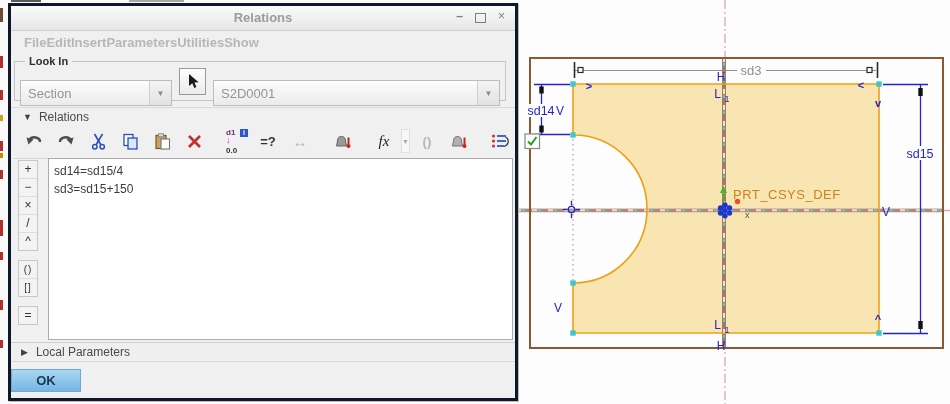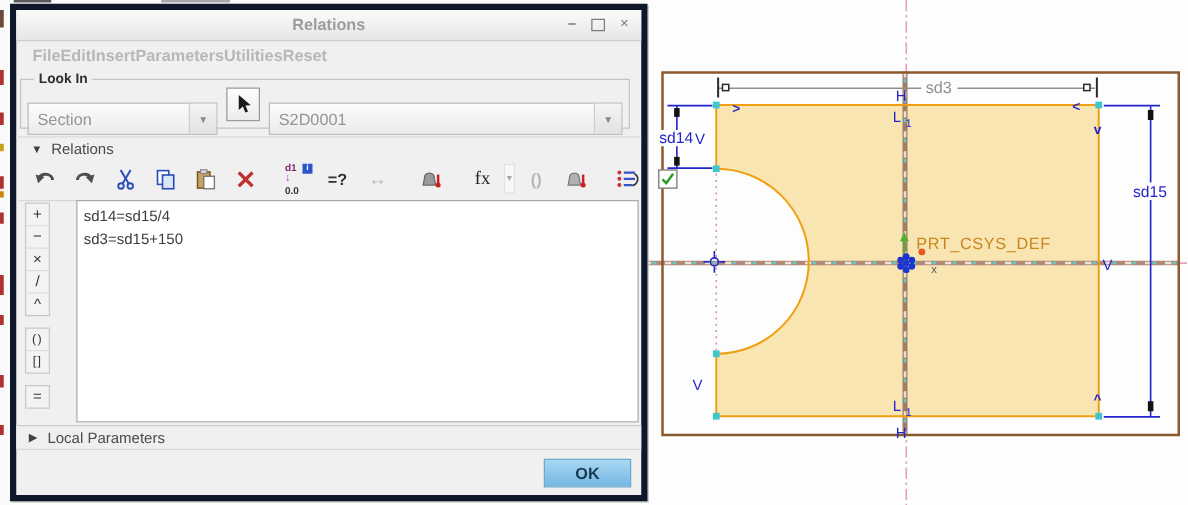--- a/index.html
+++ b/index.html
@@ -4,21 +4,21 @@
 <style>
   html,body{margin:0;padding:0;background:#fff;}
   #root{position:relative;width:950px;height:404px;overflow:hidden;background:#fdfdfd;
         font-family:"Liberation Sans",sans-serif;-webkit-font-smoothing:antialiased;}
   
   .bg-strip-left{position:absolute;left:0;top:0;width:9px;height:404px;background:#fafafa;}
   .bg-strip-top{position:absolute;left:9px;top:0;width:509px;height:4px;background:#fafafa;}
   .bgmark{position:absolute;width:3px;}
   
   .dialog{position:absolute;left:8px;top:3px;width:510px;height:398px;background:#f0f0f0;
-          border:5px solid #0f172a;box-shadow:1px 1px 0 #bdbdbd;box-sizing:border-box;z-index:5;}
+          border:3px solid #0f172a;box-shadow:1px 1px 0 #bdbdbd;box-sizing:border-box;z-index:5;}
   .titlebar{position:absolute;left:0;top:0;right:0;height:24px;
             background:linear-gradient(#fbfbfb,#e6e6e6);border-bottom:1px solid #cfcfcf;}
   .title{position:absolute;left:0;right:0;top:4px;text-align:center;font-size:13px;font-weight:600;color:#9c9c9c;}
   .winbtns{position:absolute;right:7px;top:4px;display:flex;gap:9px;align-items:center;color:#7d7d7d;}
   .winbtn{width:13px;height:13px;font-size:12px;line-height:13px;text-align:center;cursor:default;}
   .maxbox{width:9px;height:8px;border:1.5px solid #7d7d7d;margin-top:3px;}
   .minbar{letter-spacing:0;font-weight:700;}
   .menubar{position:absolute;left:0;top:24px;right:0;height:25px;display:flex;align-items:center;
            padding-left:13px;}
   .menu-item{font-size:13px;font-weight:700;color:#b7b7b7;}
@@ -37,41 +37,41 @@
            display:flex;align-items:center;justify-content:center;}
   .sec-header{position:absolute;left:0;right:0;top:101px;height:17px;display:flex;align-items:center;gap:7px;
               padding-left:12px;border-top:1px solid #dadada;font-size:12px;color:#4a4a4a;}
   .tri{font-size:9px;color:#3f3f3f;}
   .toolbar{position:absolute;left:2px;right:2px;top:118px;height:34px;display:flex;align-items:center;
            gap:2px;border-bottom:1px solid #d6d6d6;padding-left:6px;}
   .tbtn{height:28px;min-width:26px;display:flex;align-items:center;justify-content:center;padding:0 2px;}
   .tsep{width:1px;height:28px;background:#d2d2d2;margin:0 4px;}
   .txtic{font-size:13px;font-weight:700;color:#303030;}
   .disic{color:#b5b5b5;font-weight:400;font-size:15px;}
-  .fxic{font-family:"Liberation Serif",serif;font-size:15px;color:#222;}
+  .fxic{font-family:"Liberation Serif",serif;font-style:italic;font-size:15px;color:#222;}
   .mini-dd{width:13px;height:22px;background:#f7f7f7;border:1px solid #e0e0e0;display:flex;align-items:center;
            justify-content:center;font-size:7px;color:#a8a8a8;}
   .dimswitch{position:relative;width:22px;height:24px;font-weight:700;}
   .dimswitch .d1{position:absolute;left:1px;top:-1px;font-size:8px;color:#7a2a7a;}
   .dimswitch .ibadge{position:absolute;right:-1px;top:0;width:8px;height:8px;background:#2a56cc;color:#fff;
                      font-size:7px;line-height:8px;text-align:center;font-weight:700;}
   .dimswitch .zz{position:absolute;left:1px;bottom:-2px;font-size:8px;color:#333;}
   .dimswitch .arr{position:absolute;left:1px;top:6px;font-size:9px;color:#cc22cc;}
   .editor{position:absolute;left:2px;right:2px;top:152px;bottom:58px;display:flex;}
   .ops{width:26px;display:flex;flex-direction:column;gap:9px;padding:2px 1px 0 5px;box-sizing:border-box;}
   .opgroup{border:1px solid #c8c8c8;background:#f3f3f3;}
   .op{height:17px;line-height:17px;text-align:center;font-size:12px;color:#333;border-bottom:1px solid #dedede;}
   .op:last-child{border-bottom:none;}
   .op.small{font-size:10px;letter-spacing:1px;}
-  .textarea{flex:1;margin-left:20px;background:#fff;border:1px solid #ababab;padding:3px 5px;
+  .textarea{flex:1;margin-left:9px;background:#fff;border:1px solid #ababab;padding:3px 5px;
             font-size:12px;color:#3c3c3c;line-height:18px;overflow:hidden;}
   .localbar{position:absolute;left:0;right:0;bottom:37px;height:18px;border-top:1px solid #cdcdcd;
             display:flex;align-items:center;gap:8px;padding-left:10px;font-size:12px;color:#4a4a4a;background:#efefef;}
   .footer{position:absolute;left:0;right:0;bottom:0;height:37px;border-top:1px solid #d8d8d8;
-          display:flex;align-items:center;justify-content:flex-end;gap:14px;padding-right:8px;box-sizing:border-box;}
+          display:flex;align-items:center;justify-content:space-between;gap:14px;padding-right:8px;box-sizing:border-box;}
   .btn{height:23px;box-sizing:border-box;border:1px solid #b0b0b0;background:linear-gradient(#fdfdfd,#e7e7e7);
        font-size:13px;font-weight:700;color:#2e2e2e;display:flex;align-items:center;justify-content:center;}
   .btn.ok{width:70px;background:linear-gradient(#a9d7f2,#74b7e2);border-color:#6fa9cf;color:#173a52;}
   .btn.reset{width:72px;}
   .btn.cancel{width:74px;}
   
   .sketch{position:absolute;left:516px;top:0;width:434px;height:404px;}
   svg text{font-family:"Liberation Sans",sans-serif;}
 </style>
 </head>
@@ -208,21 +208,21 @@
       <div class="maxbox"></div>
       <div class="winbtn">×</div>
     </div>
   </div>
   <div class="menubar">
     <span class="menu-item">File</span>
     <span class="menu-item">Edit</span>
     <span class="menu-item">Insert</span>
     <span class="menu-item">Parameters</span>
     <span class="menu-item">Utilities</span>
-    <span class="menu-item">Reset</span>
+    <span class="menu-item">Show</span>
   </div>
 
   <div class="groupbox">
     <div class="grouplegend">Look In</div>
     <div class="lookin-row">
       <div class="combo scope">
         <span class="cv">Section</span>
         <span class="dd">▼</span>
       </div>
       <div class="pickbtn">

